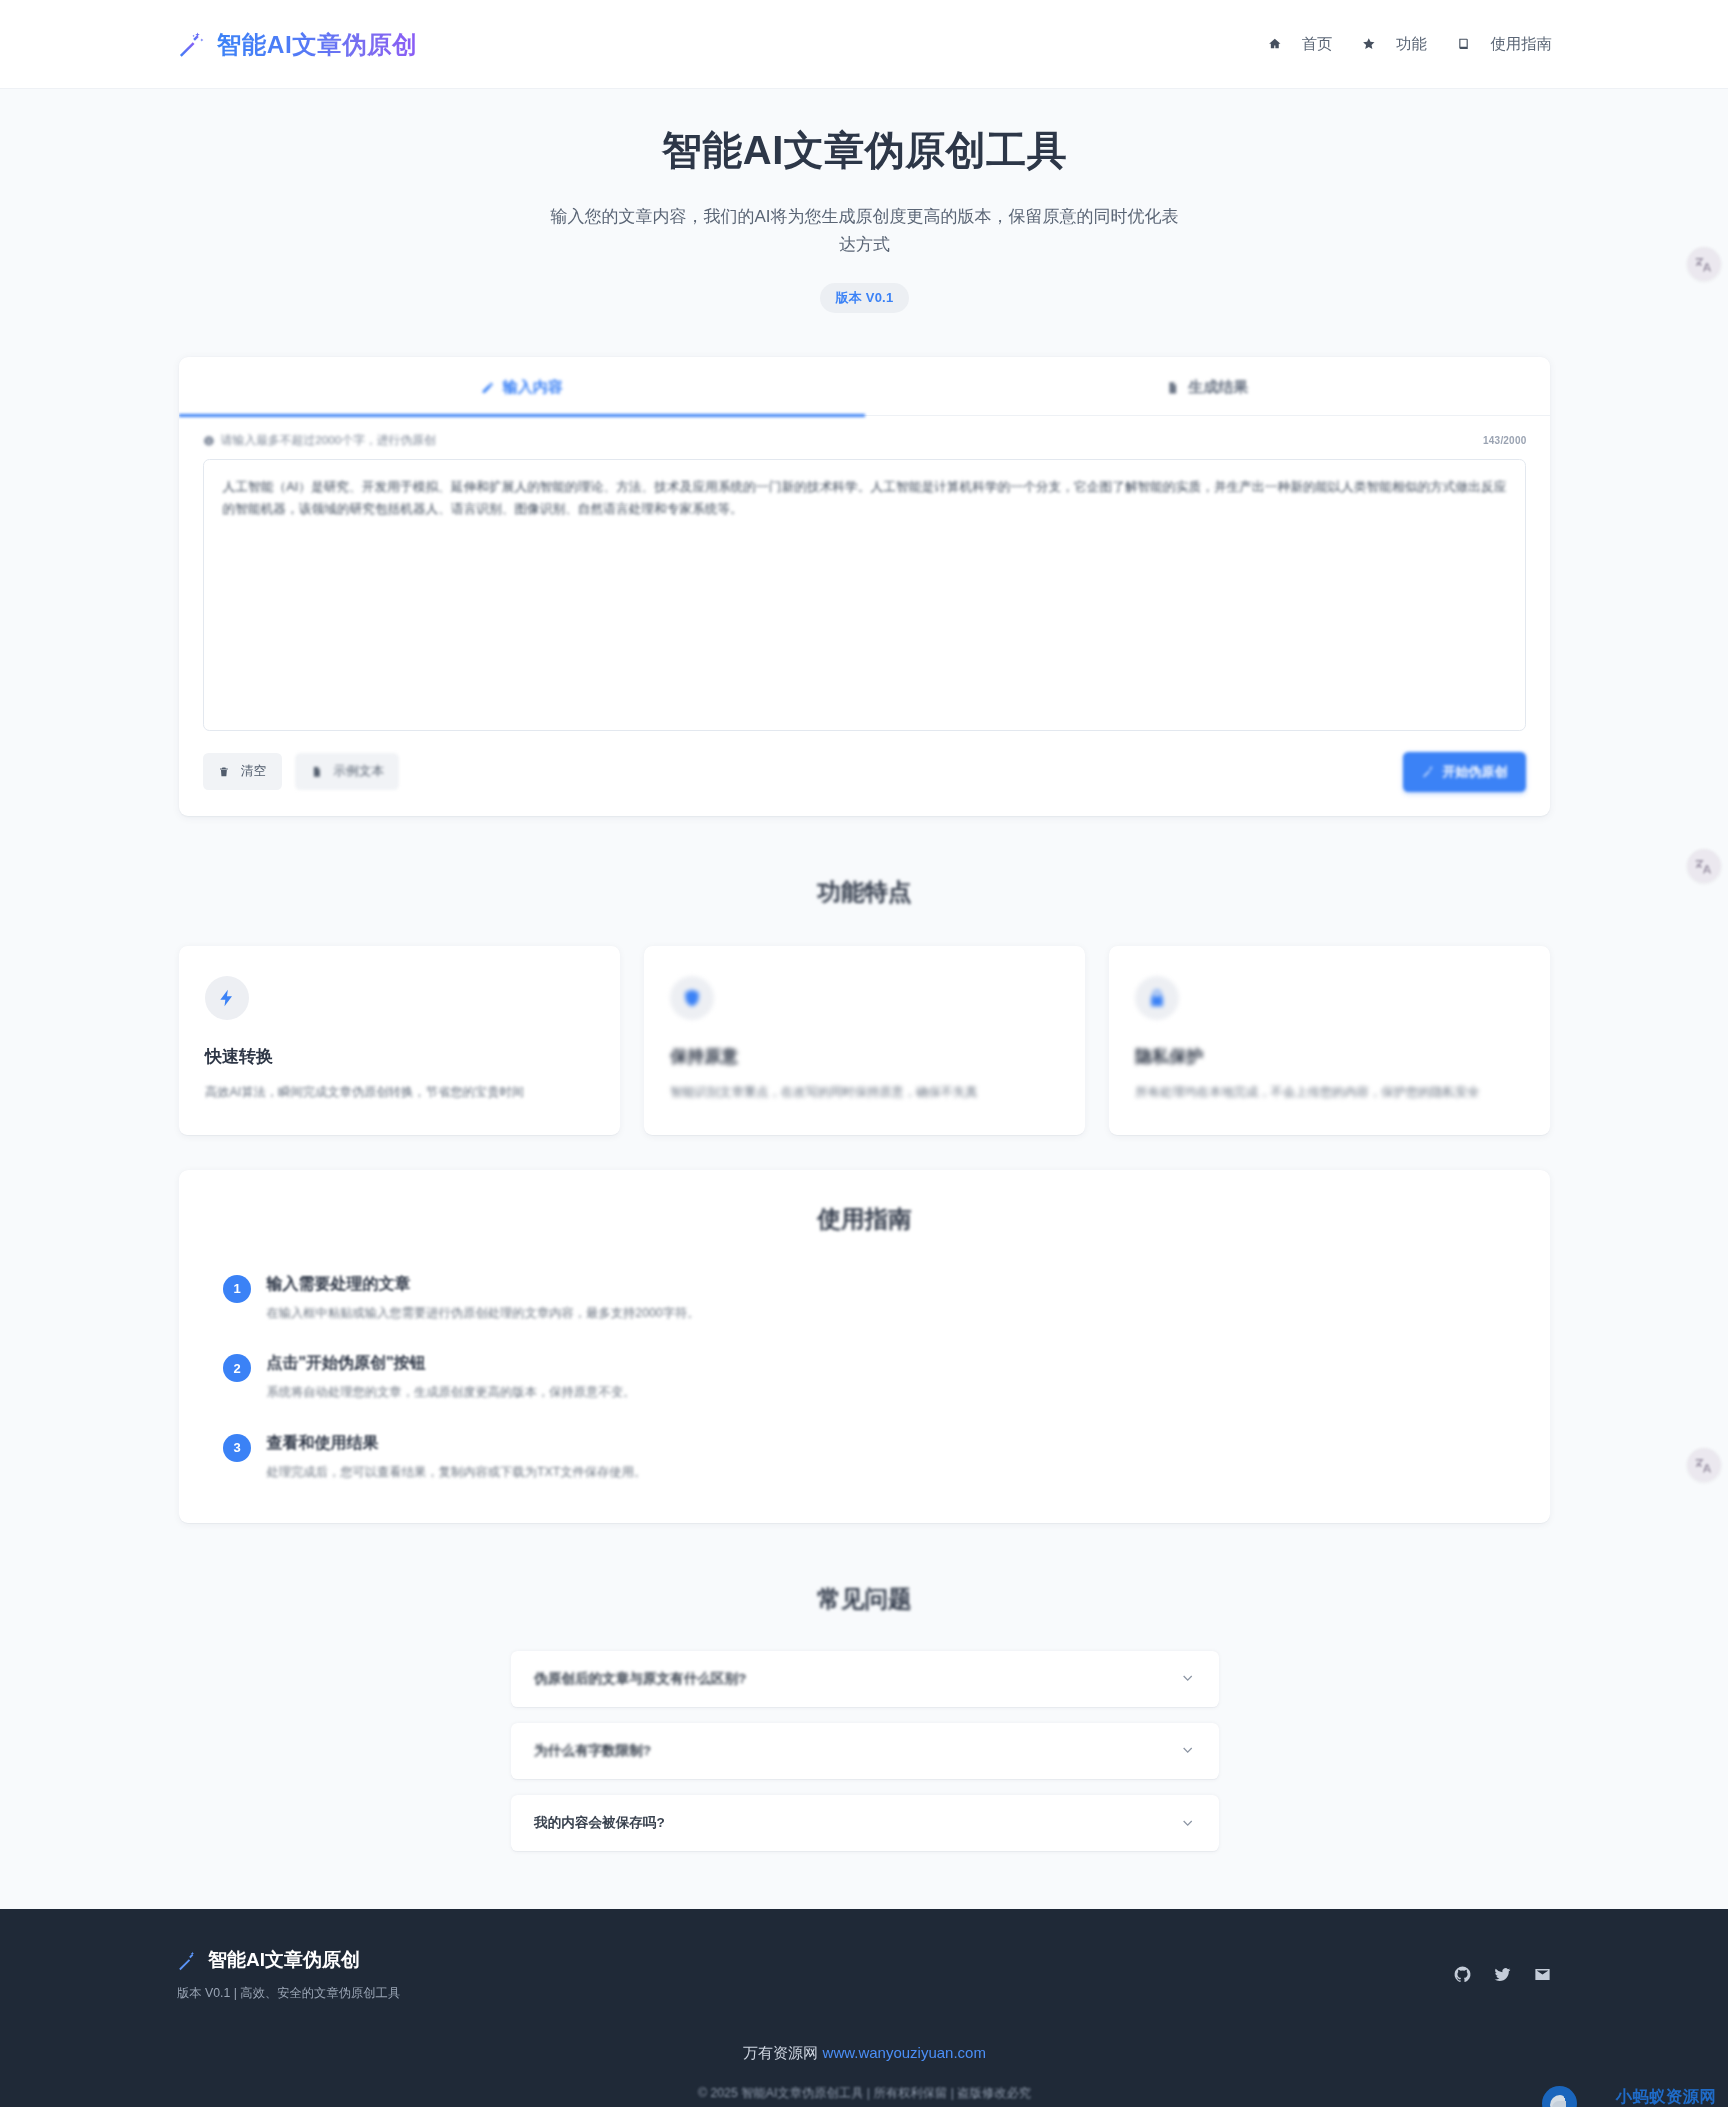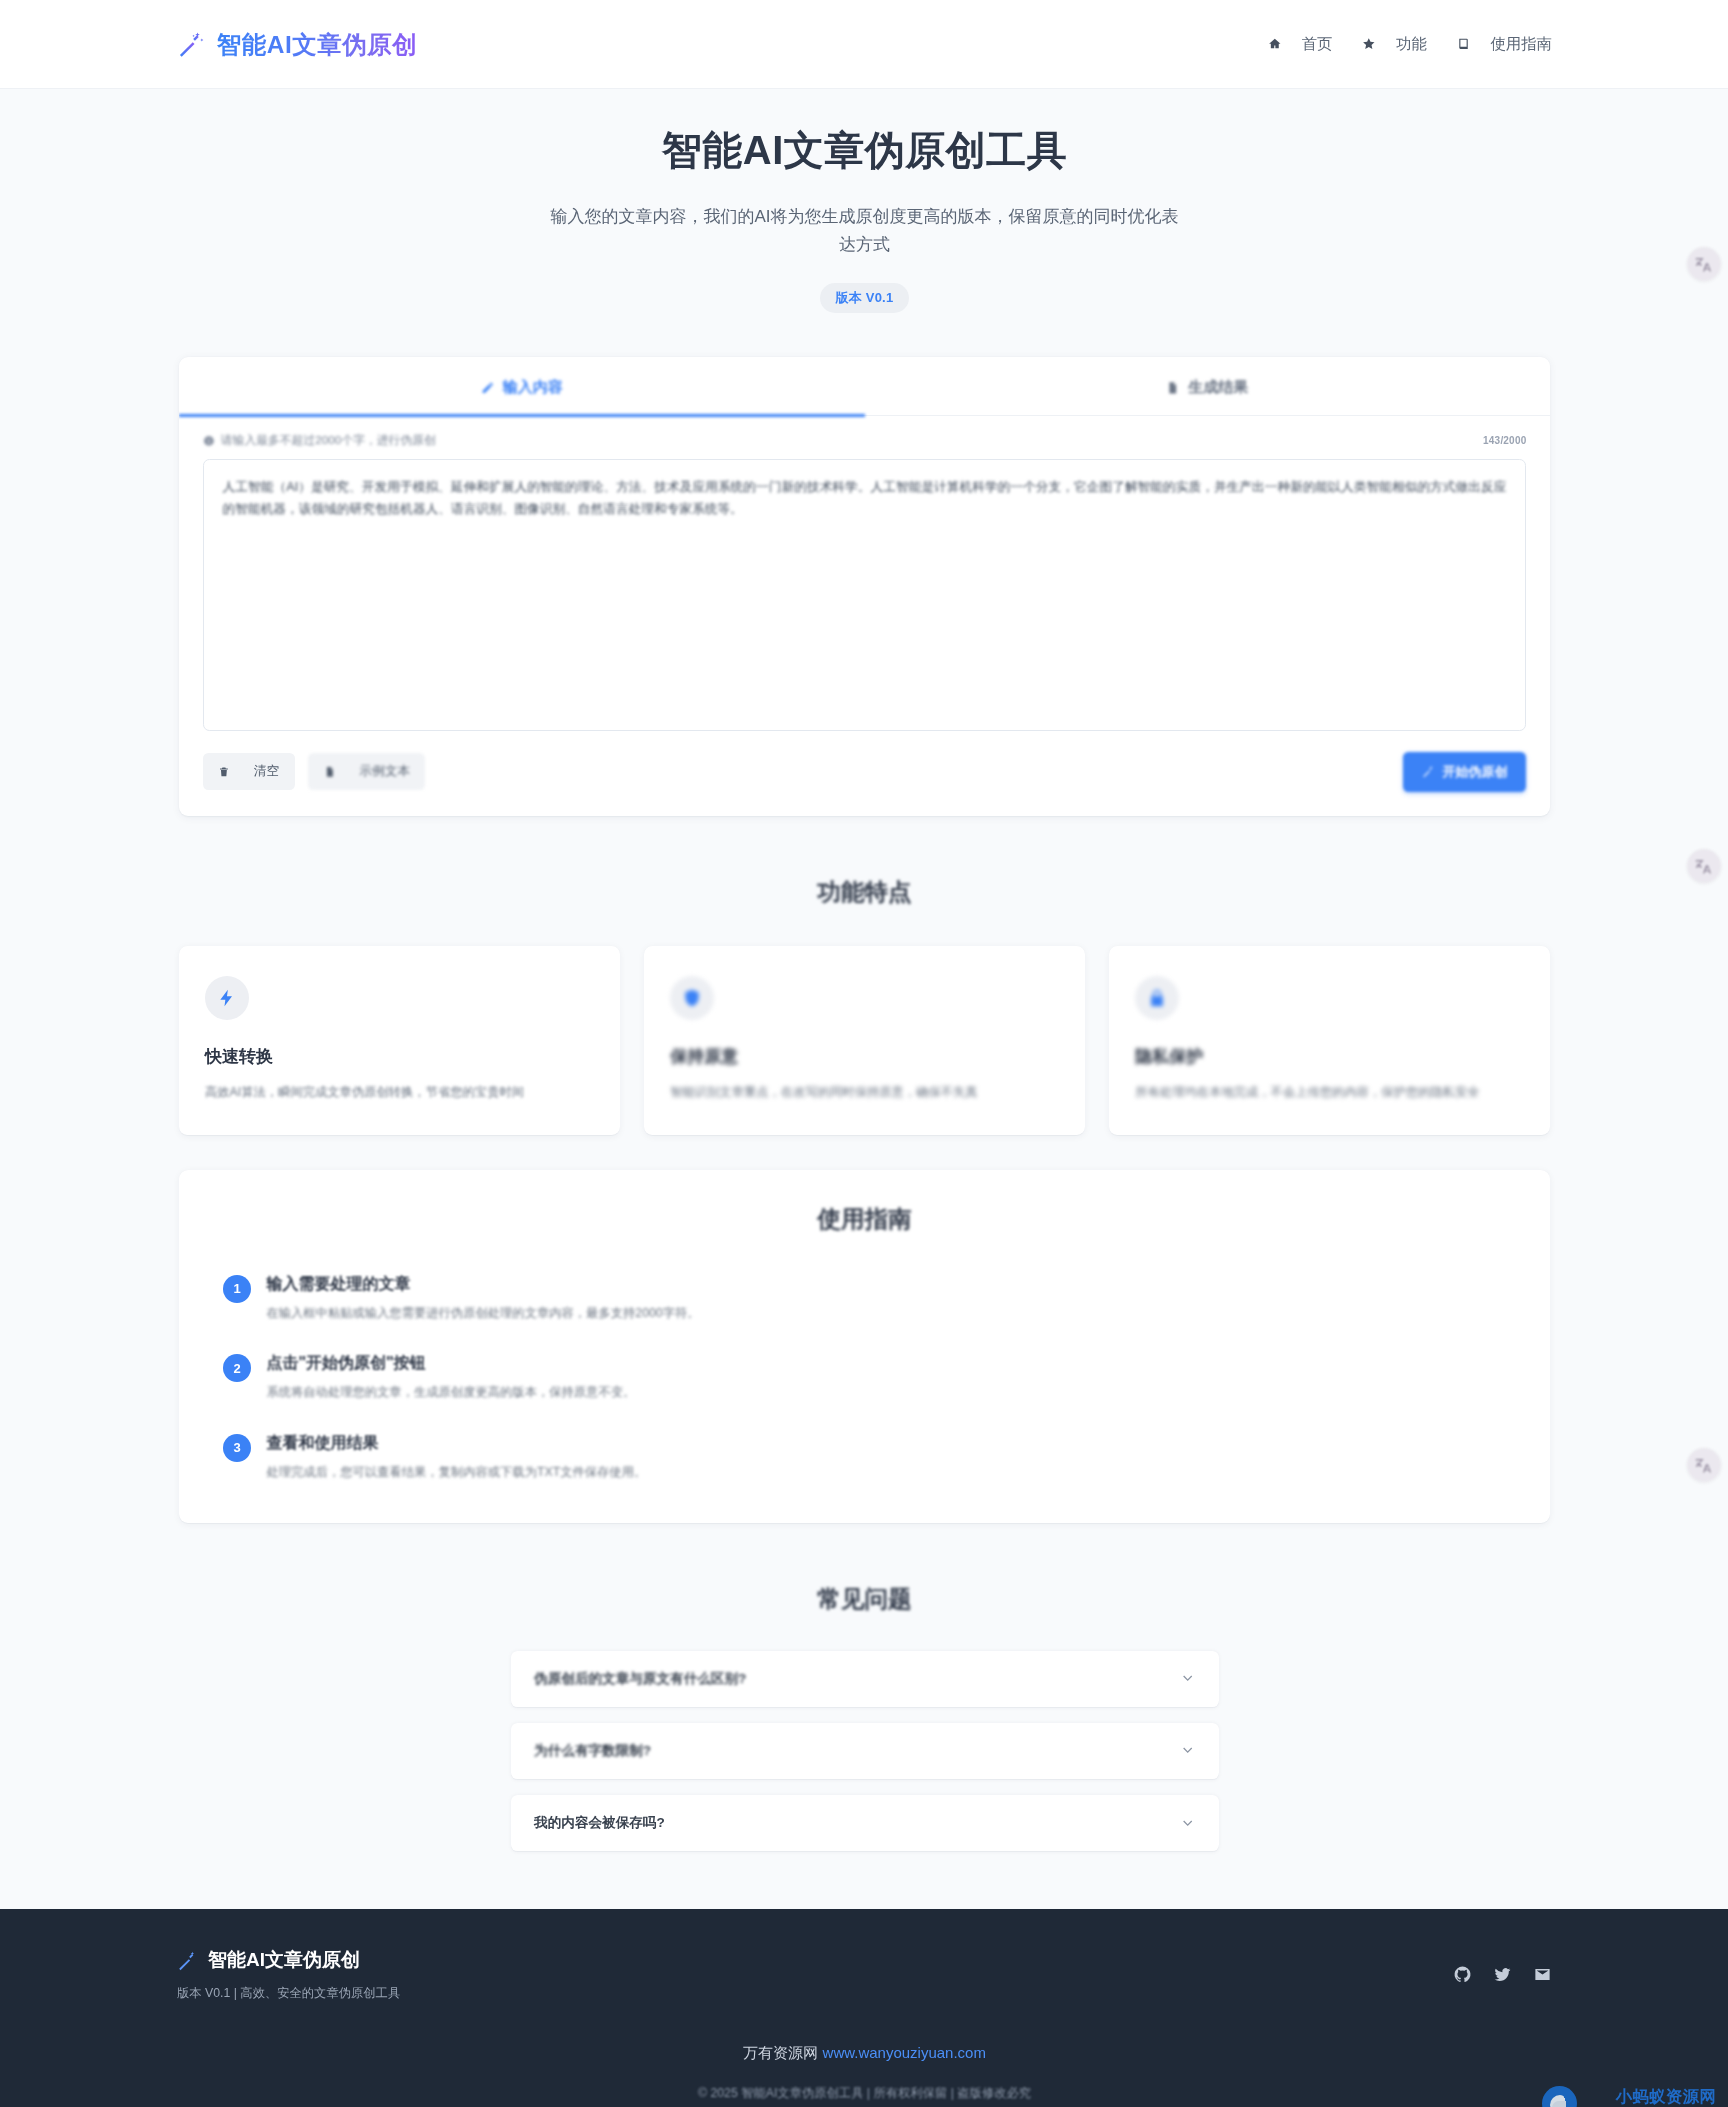--- a/index.html
+++ b/index.html
@@ -118,21 +118,21 @@
     font-size: 12.7px; line-height: 1.78; color: #3b4758;
     text-align: justify;
   }
 
   .action-row {
     display: flex; align-items: center; justify-content: space-between;
     padding: 21px 23.6px 24.5px;
   }
   .action-left { display: flex; gap: 13.6px; }
   .btn-ghost {
-    display: flex; align-items: center; gap: 24px;
+    display: flex; align-items: center; gap: 11px;
     background: #f1f3f6; color: #515c6c;
     font-size: 12.7px; font-weight: 500;
     padding: 10px 15.4px; border-radius: 5.4px;
     border: none; cursor: pointer;
   }
   .btn-ghost svg { width: 11.8px; height: 11.8px; fill: #515c6c; flex: none; }
   .btn-primary {
     display: flex; align-items: center; gap: 8.2px;
     background: #3b82f6; color: #fff;
     font-size: 13px; font-weight: bold;

